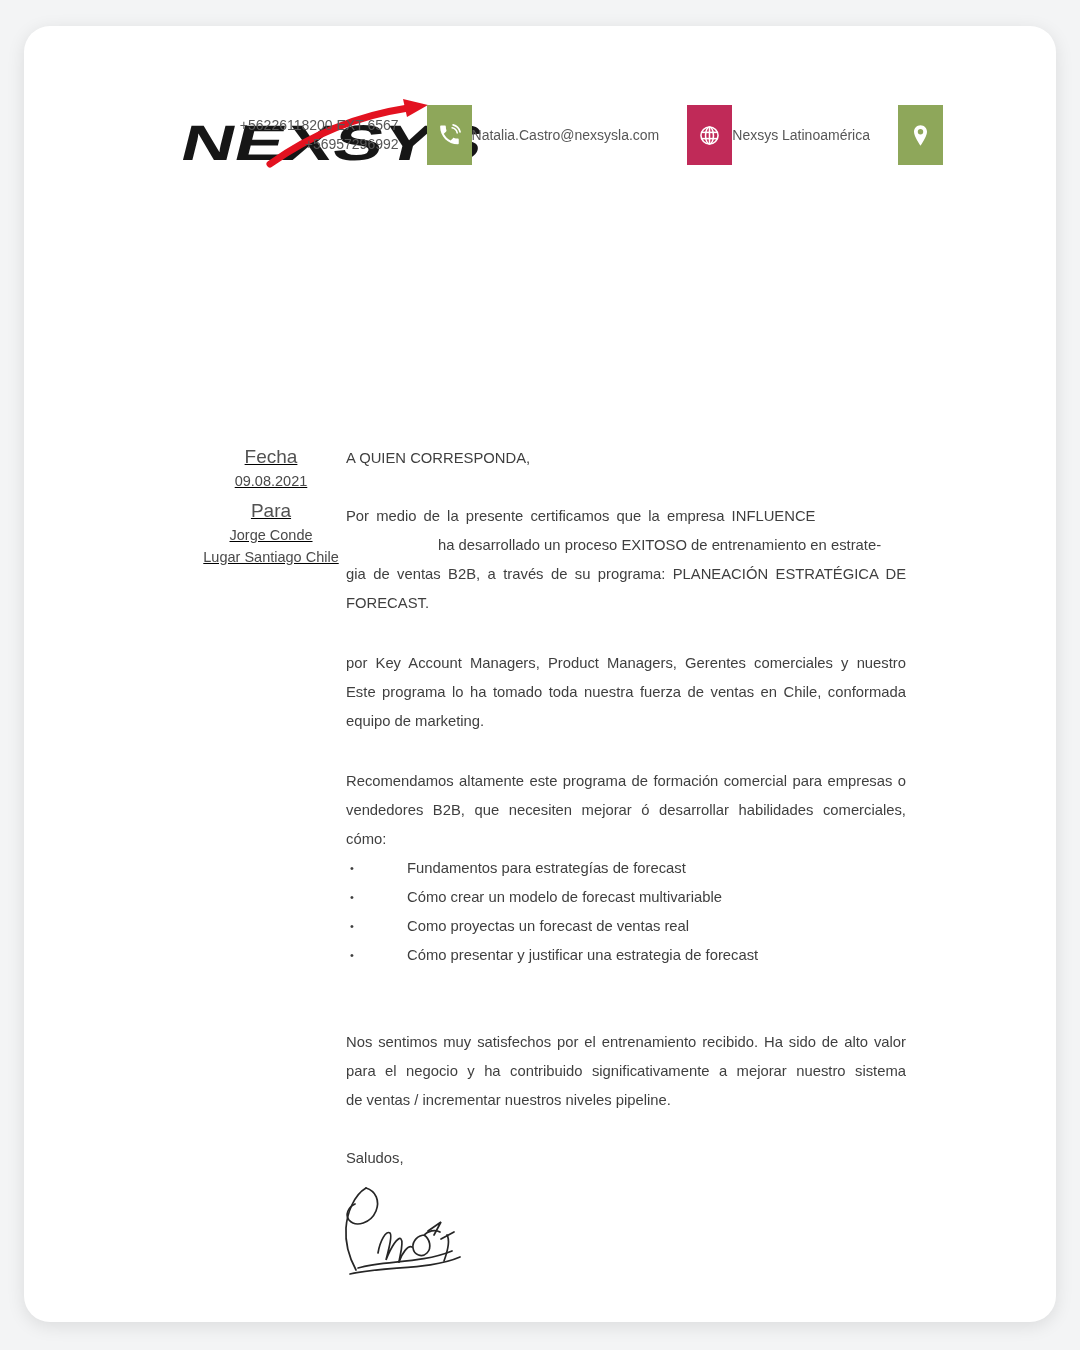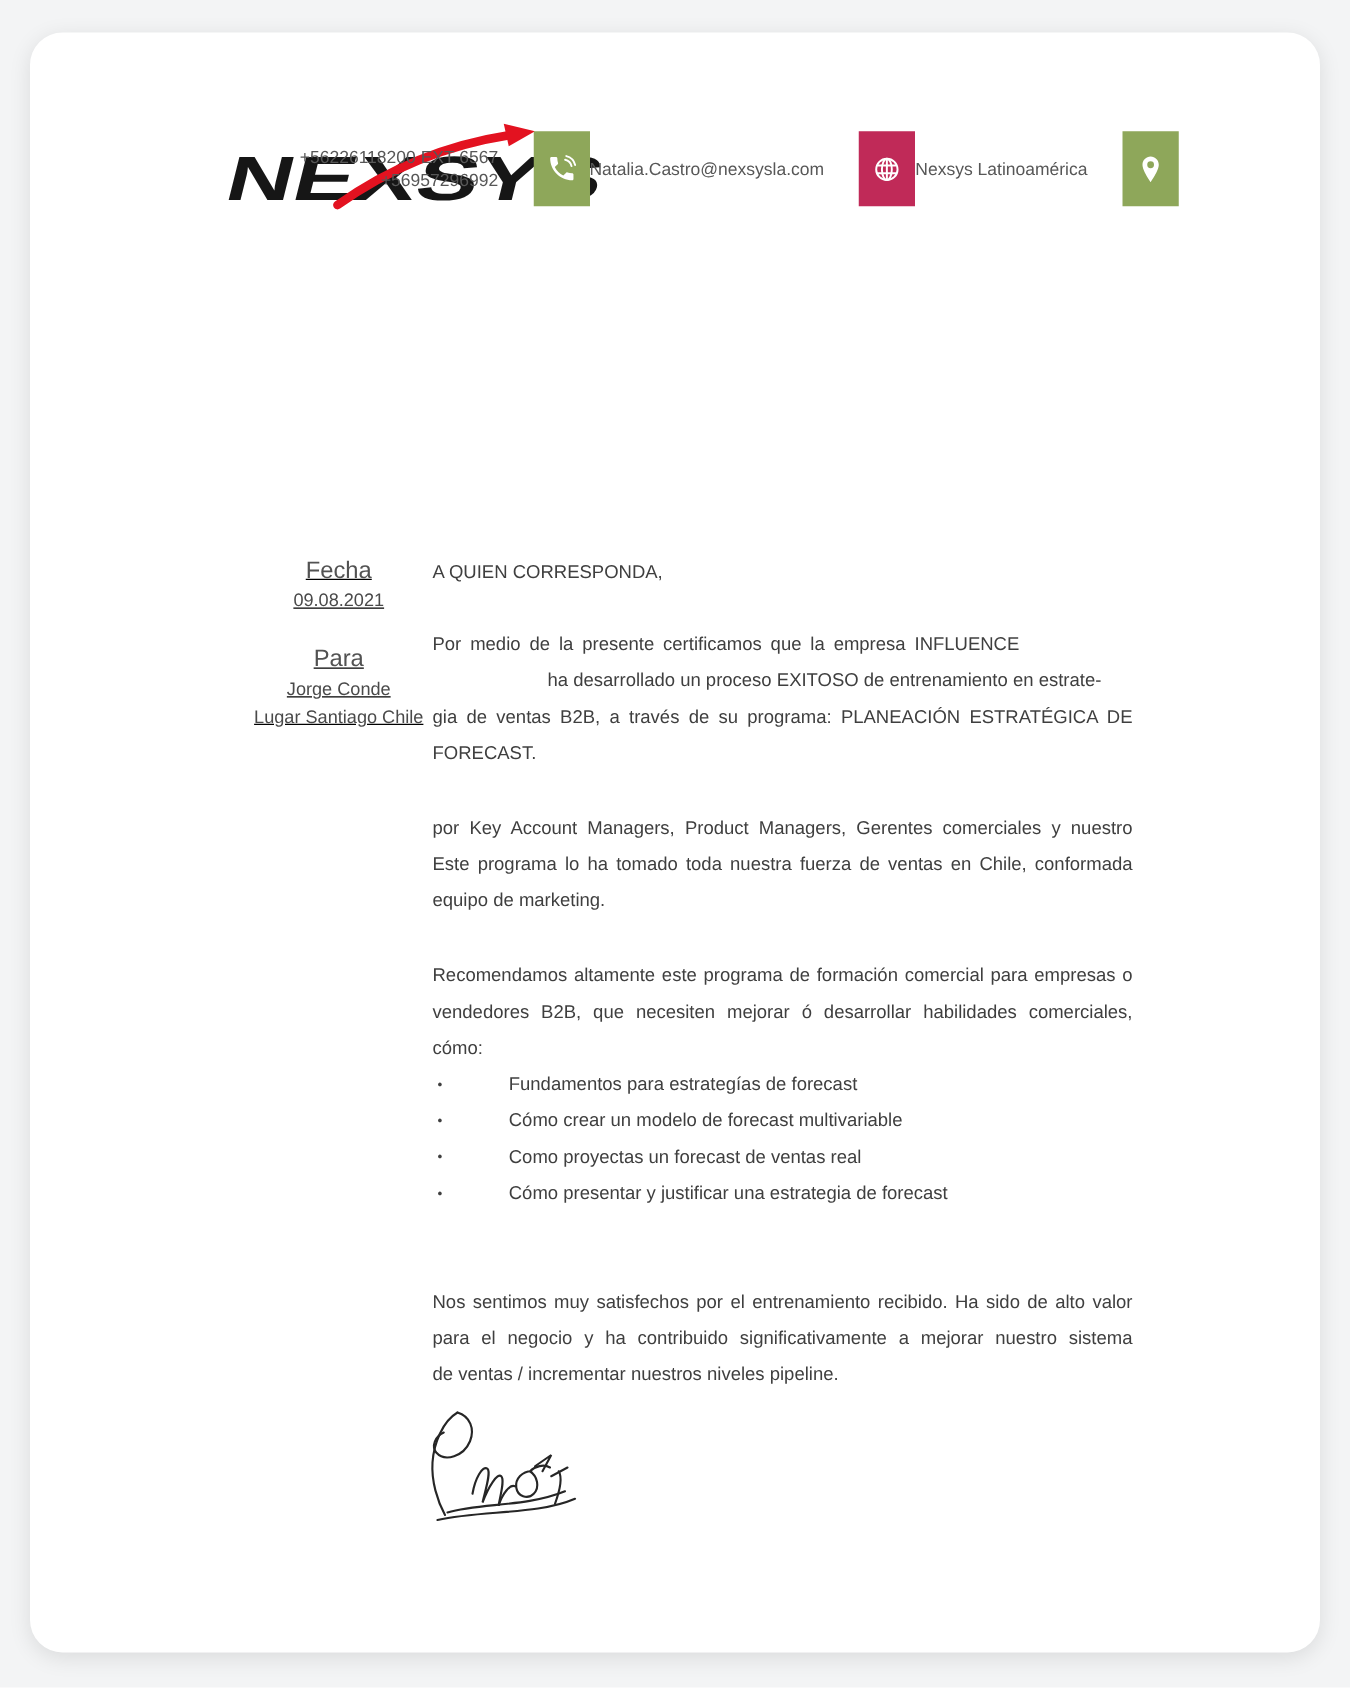--- a/index.html
+++ b/index.html
@@ -15,21 +15,21 @@
   .logo { position:absolute; left:146px; top:70px; width:330px; height:80px; }
   .contact { position:absolute; top:79px; right:113px; display:flex; }
   .contact-row { display:flex; align-items:center; justify-content:flex-end; height:60px; }
   .contact-text { text-align:right; font-size:14px; line-height:19px; color:#575757; margin-right:28px; white-space:nowrap; }
   .icon-tile { width:45px; height:60px; flex:none; display:flex; align-items:center; justify-content:center; }
   .icon-tile svg { width:25px; height:25px; }
   
   .meta { position:absolute; left:127px; top:418px; width:240px; text-align:center;text-decoration:underline; }
   .meta .label { font-size:19px; line-height:26px; color:#525252; }
   .meta .value { font-size:14.5px; line-height:22px; color:#4a4a4a; white-space:nowrap; }
-  .meta .group2 { margin-top:23px; }
+  .meta .group2 { margin-top:6px; }
   
   .main { position:absolute; left:322px; top:418px; width:560px; color:#3f3f3f; font-size:14.8px; }
   .ln { line-height:29px; white-space:nowrap; }
   .ln.stretch { text-align:justify; text-align-last:justify; }
   .ln.indent { padding-left:92px; }
   .ln.wspace { word-spacing:3px; }
   .salutation { line-height:29px; }
   .para1 { margin-top:29px; }
   .para { margin-top:31px; }
   .bullets { margin-top:0; }
@@ -142,20 +142,21 @@
           <span>Cómo presentar y justificar una estrategia de forecast</span>
         </div>
       </div>
 
       <div class="para para-gap">
         <div class="ln stretch">Nos sentimos muy satisfechos por el entrenamiento recibido. Ha sido de alto valor</div>
         <div class="ln stretch">para el negocio y ha contribuido significativamente a mejorar nuestro sistema</div>
         <div class="ln">de ventas / incrementar nuestros niveles pipeline.</div>
       </div>
 
+      <div class="closing">Saludos,</div>
 
       <svg class="signature" width="152" height="94" viewBox="0 0 152 94">
         <g fill="none" stroke="#262626" stroke-width="1.7" stroke-linecap="round">
           <path d="M34 5 C22 12 15 30 14 45 C13 60 18 76 24 87"></path>
           <path d="M34 5 C44 8 48 18 44 28 C39 40 24 45 17 37 C13 32 16 24 23 21"></path>
           <path d="M46 70 C48 58 54 47 58 50 C61 53 56 68 54 77 C59 64 66 53 69 56 C72 59 68 72 67 79"></path>
           <path d="M67 79 C70 70 76 62 80 64"></path>
           <path d="M93 52 C86 52 80 58 81 65 C82 72 90 75 95 70 C100 65 98 56 92 52 C96 48 103 46 108 49"></path>
           <path d="M96 48 L109 39 L102 52"></path>
           <path d="M115 52 C118 57 116 67 112 78"></path>

